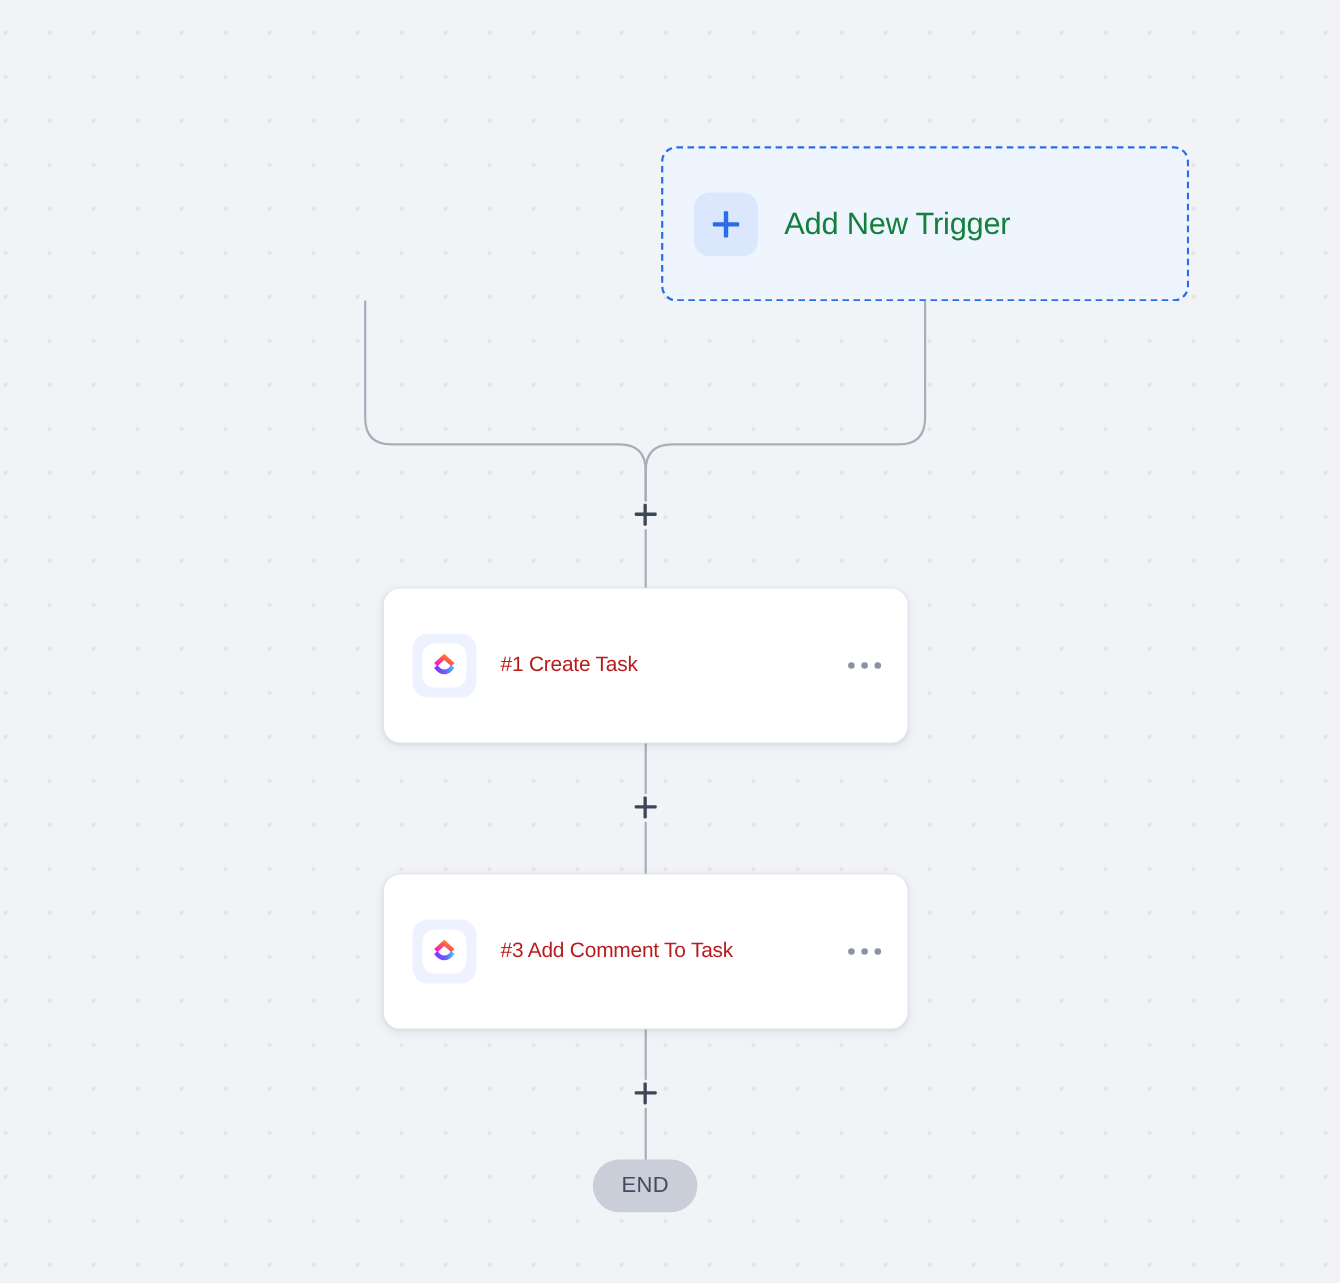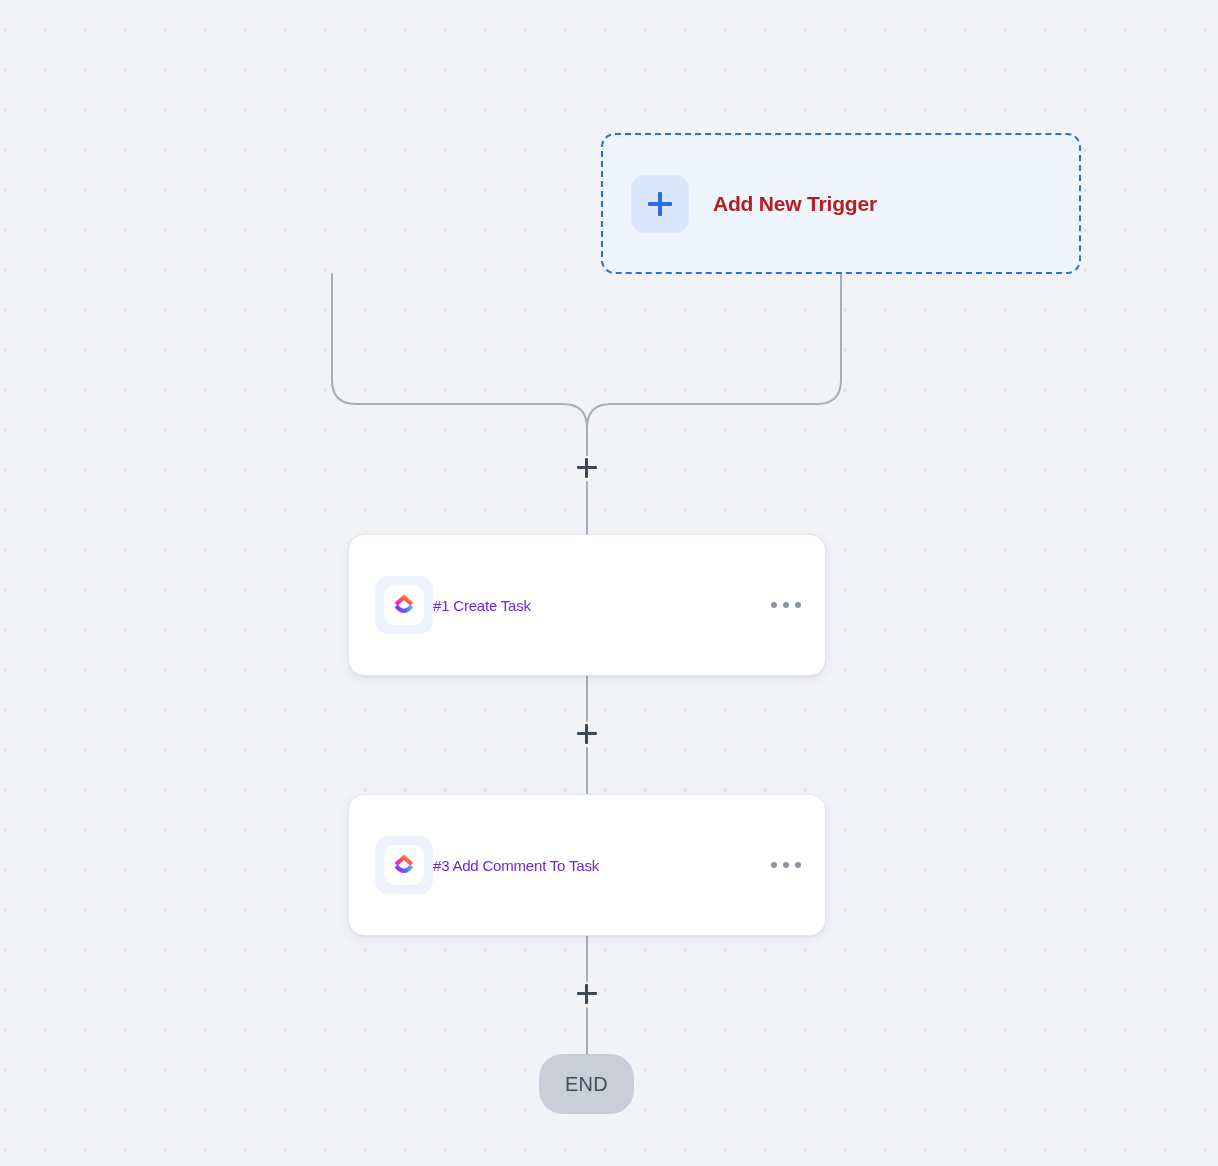--- a/index.html
+++ b/index.html
@@ -136,23 +136,23 @@
     content: "";
     position: absolute;
     background: #2b6de5;
     border-radius: 1px;
   }
   .add-plus::before { left: 0; top: 10px; width: 24px; height: 4px; }
   .add-plus::after  { top: 0; left: 10px; height: 24px; width: 4px; }
 
   .add-label {
     margin-left: 24px;
-    font-size: 21px;
-    font-weight: 700;
-    color: #b91c1c;
+    font-size: 28px;
+    font-weight: 400;
+    color: #15803d;
     letter-spacing: -0.2px;
   }
 
   
   .action-card {
     left: 348px;
     width: 478px;
     height: 142px;
     padding: 0 22px 0 26px;
   }
@@ -172,24 +172,25 @@
   .cu-inner {
     width: 40px;
     height: 40px;
     border-radius: 11px;
     background: #ffffff;
     display: flex;
     align-items: center;
     justify-content: center;
   }
   .action-label {
+    margin-left: 22px;
     flex: 1 1 auto;
-    font-size: 15px;
+    font-size: 19px;
     font-weight: 400;
-    color: #6d28d9;
+    color: #b91c1c;
     letter-spacing: -0.2px;
     white-space: nowrap;
   }
   #add-comment-card .action-label { margin-right: 4px; }
 
   
   .plus-btn {
     position: absolute;
     width: 26px;
     height: 26px;
@@ -208,21 +209,21 @@
   #plus-merge   { left: 587px; top: 468px; }
   #plus-after-create { left: 587px; top: 734px; }
   #plus-after-comment { left: 587px; top: 994px; }
 
   
   #end-badge {
     position: absolute;
     left: 539px;
     top: 1054px;
     width: 95px;
-    height: 60px;
+    height: 48px;
     border-radius: 24px;
     background: #c9ced9;
     display: flex;
     align-items: center;
     justify-content: center;
     font-size: 20px;
     font-weight: 400;
     color: #414c5e;
     letter-spacing: 0.3px;
   }

